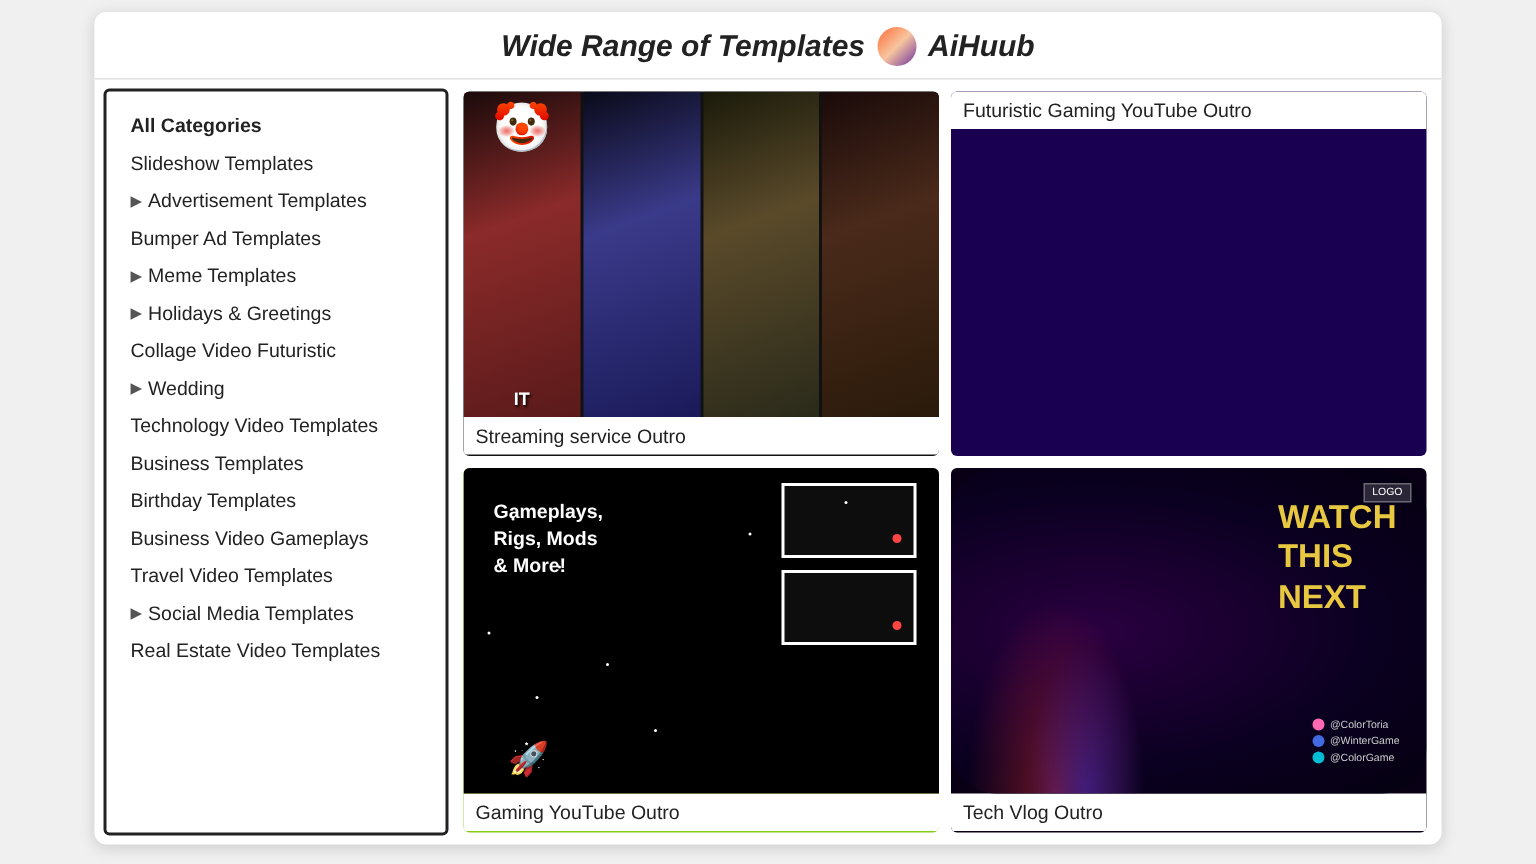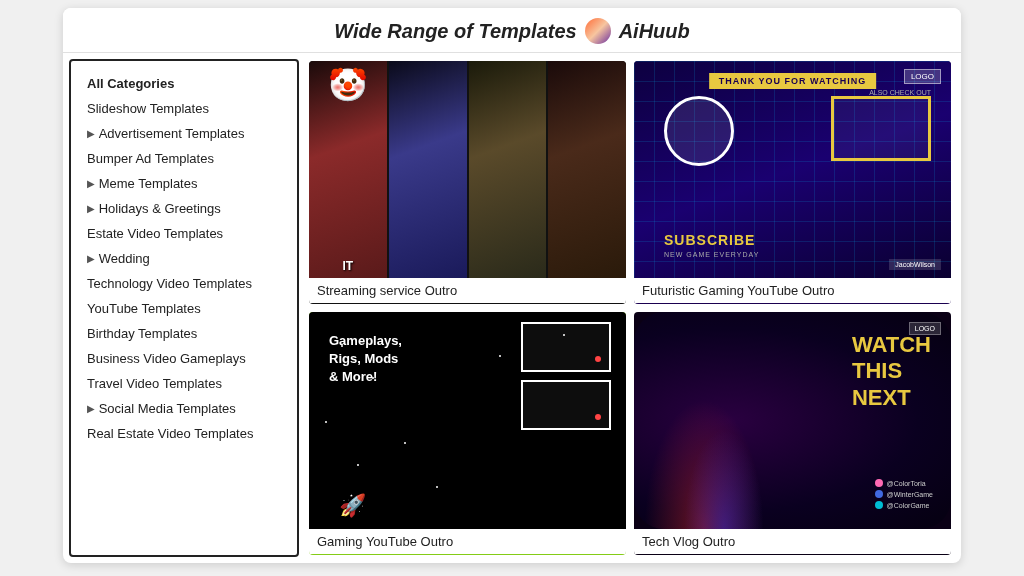--- a/index.html
+++ b/index.html
@@ -391,31 +391,31 @@
       </div>
       <div class="sidebar-item">
         <span class="arrow">▶</span>
         <span>Meme Templates</span>
       </div>
       <div class="sidebar-item">
         <span class="arrow">▶</span>
         <span>Holidays &amp; Greetings</span>
       </div>
       <div class="sidebar-item">
-        <span>Estate Video Templates</span>
+        <span>Collage Video Futuristic</span>
       </div>
       <div class="sidebar-item">
         <span class="arrow">▶</span>
         <span>Wedding</span>
       </div>
       <div class="sidebar-item">
         <span>Technology Video Templates</span>
       </div>
       <div class="sidebar-item">
-        <span>YouTube Templates</span>
+        <span>Business Templates</span>
       </div>
       <div class="sidebar-item">
         <span>Birthday Templates</span>
       </div>
       <div class="sidebar-item">
         <span>Business Video Gameplays</span>
       </div>
       <div class="sidebar-item">
         <span>Travel Video Templates</span>
       </div>
@@ -437,31 +437,20 @@
             <div class="strip-text">IT</div>
           </div>
           <div class="film-strip film-strip-3"></div>
           <div class="film-strip film-strip-4"></div>
           <div class="film-strip film-strip-5"></div>
         </div>
         <div class="card-label">Streaming service Outro</div>
       </div>
 
       <div class="template-card card-gaming-yt">
-        <div class="card-visual">
-          <div class="grid-lines"></div>
-          <div class="thank-you-banner">THANK YOU FOR WATCHING</div>
-          <div class="logo-placeholder">LOGO</div>
-          <div style="position:absolute;top:28px;right:20px;color:#aaa;font-size:7px;">ALSO CHECK OUT</div>
-          <div class="circle-placeholder"></div>
-          <div class="rect-placeholder"></div>
-          <div class="subscribe-text">SUBSCRIBE</div>
-          <div class="subscribe-sub">NEW GAME EVERYDAY</div>
-          <div class="username-bar">JacobWilson</div>
-        </div>
         <div class="card-label">Futuristic Gaming YouTube Outro</div>
       </div>
 
       <div class="template-card card-gaming">
         <div class="card-visual">
           <div class="stars">
             <div class="star" style="top:15%;left:10%;"></div>
             <div class="star" style="top:30%;left:20%;"></div>
             <div class="star" style="top:50%;left:5%;"></div>
             <div class="star" style="top:70%;left:15%;"></div>

